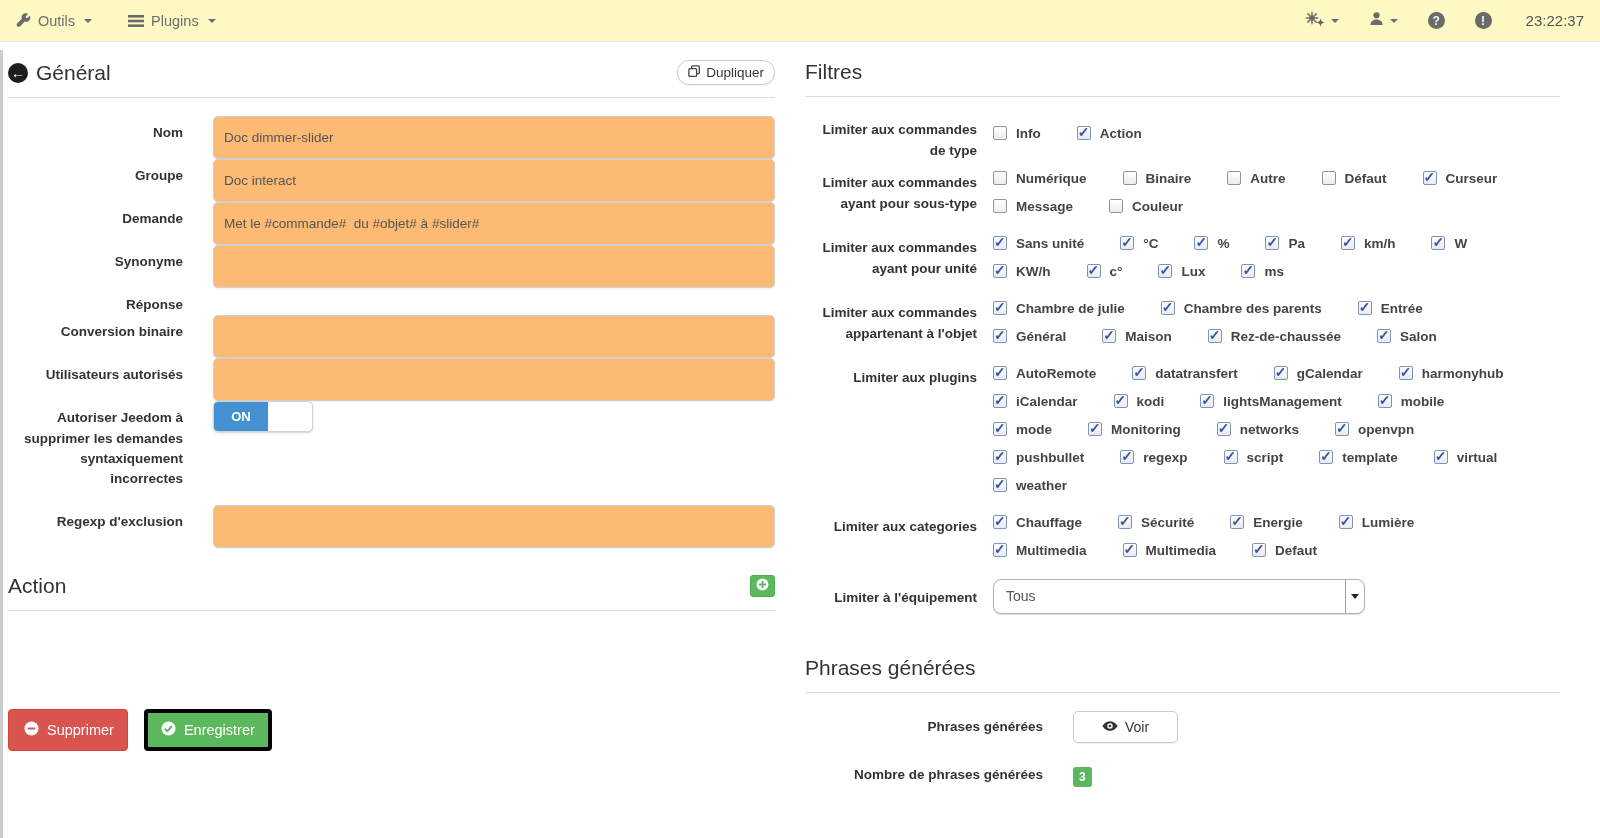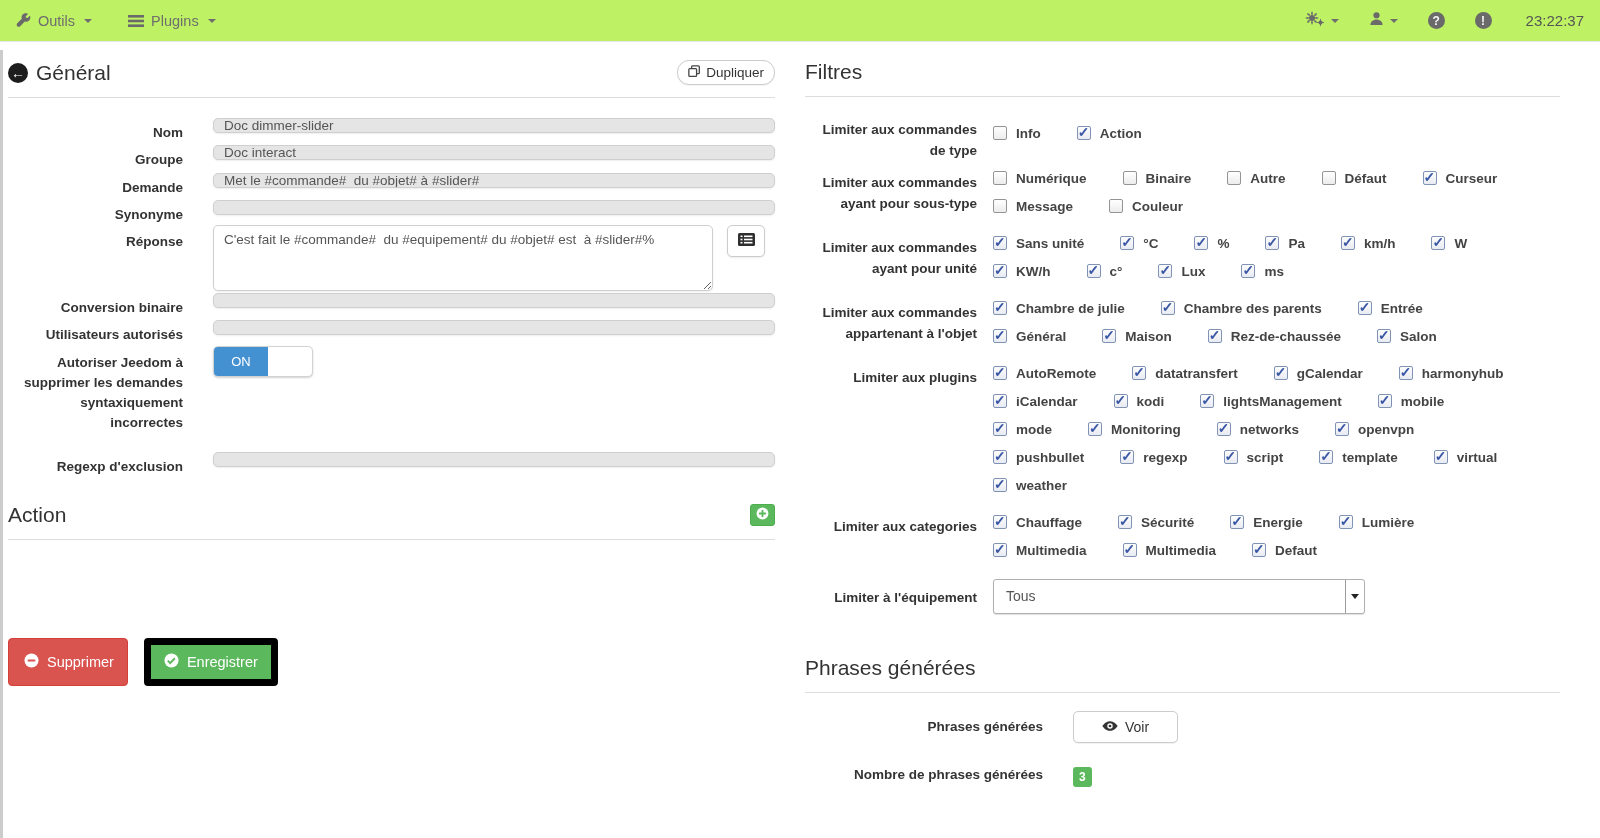--- a/index.html
+++ b/index.html
@@ -1,20 +1,20 @@
 <!DOCTYPE html>
 <html><head>
 <meta charset="utf-8">
 <style>
   * { box-sizing: border-box; }
   html,body { margin:0; padding:0; background:#fff; font-family:"Liberation Sans", sans-serif; }
   body { width:1600px; height:838px; overflow:hidden; position:relative; }
 
   
-  .navbar { height:42px; background:#bef264; border-bottom:1px solid #e7e7e7;
+  .navbar { height:42px; background:#fef9c3; border-bottom:1px solid #e7e7e7;
             display:flex; align-items:center; padding:0 16px; justify-content:space-between; }
   .nav-left, .nav-right { display:flex; align-items:center; }
   .nav-item { display:flex; align-items:center; gap:7px; margin-right:36px;
               font-size:14.5px; color:#6e6e6e; cursor:pointer; }
   .nav-item svg { display:block; }
   .caret { width:0; height:0; border-left:4px solid transparent; border-right:4px solid transparent;
            border-top:4px solid #6e6e6e; margin-left:2px; }
   .nav-right .nav-ico { margin-left:30px; display:flex; align-items:center; gap:4px; cursor:pointer; }
   .icon-circle { width:17px; height:17px; border-radius:50%; background:#6a6a6a; color:#f8f8f8;
                  font-weight:bold; font-size:12px; display:flex; align-items:center; justify-content:center; }
@@ -38,61 +38,61 @@
   .btn-default { background:#fff; border:1px solid #ccc; border-radius:12px; padding:4px 10px;
                  font-size:13.5px; color:#333; display:inline-flex; align-items:center; gap:6px;
                  cursor:pointer; box-shadow:0 1px 1px rgba(0,0,0,.05); }
   .ml-auto { margin-left:auto; }
 
   
   .form-row { display:flex; align-items:flex-start; }
   .form-label { width:175px; flex-shrink:0; text-align:right; font-weight:bold; font-size:13.5px;
                 color:#333; padding-top:7px; margin-right:30px; line-height:1.5; }
   .form-ctrl { flex:1; }
-  input.text { width:100%; height:15px; border:1px solid #cfcfcf; border-radius:5px;
-               padding:0 10px; font-size:13.5px; color:#555; background:#e5e5e5;
+  input.text { width:100%; height:43px; border:1px solid #cfcfcf; border-radius:5px;
+               padding:0 10px; font-size:13.5px; color:#555; background:#fdba74;
                box-shadow:0 1px 2px rgba(0,0,0,.07); outline:none; }
   textarea.text { width:calc(100% - 62px); height:66px; border:1px solid #cfcfcf; border-radius:5px;
                   padding:6px 10px; font-size:13.5px; color:#555; resize:both;
                   box-shadow:0 1px 2px rgba(0,0,0,.07); outline:none;
                   font-family:"Liberation Sans", sans-serif; }
   .resp-wrap { display:flex; align-items:flex-start; }
   .btn-list { margin-left:14px; width:38px; height:32px; background:#fff; border:1px solid #ccc;
               border-radius:5px; display:flex; align-items:center; justify-content:center;
               cursor:pointer; box-shadow:0 1px 2px rgba(0,0,0,.08); }
 
   .toggle { width:100px; height:31px; border:1px solid #d2d2d2; border-radius:5px; overflow:hidden;
             display:flex; cursor:pointer; box-shadow:0 1px 2px rgba(0,0,0,.18); background:#fff; }
-  .toggle-on { width:54px; background:#4491d2; color:#fff; font-weight:normal; font-size:13px;
+  .toggle-on { width:54px; background:#4491d2; color:#fff; font-weight:bold; font-size:13px;
                display:flex; align-items:center; justify-content:center; }
 
   .action-head { margin-top:14px; }
   .btn-plus { width:25px; height:22px; background:#5cb85c; border:1px solid #4cae4c; border-radius:3px;
               display:flex; align-items:center; justify-content:center; cursor:pointer; }
 
   .footer-btns { margin-top:98px; display:flex; gap:16px; }
   .btn-big { padding:8px 13px; border-radius:4px; font-size:14.5px; color:#fff;
              display:inline-flex; align-items:center; gap:8px; cursor:pointer; font-weight:400; }
   .btn-danger { background:#d9534f; border:1px solid #d43f3a;padding-left:15px; }
-  .btn-success { background:#5cb85c; border:7px solid #000000; }
+  .btn-success { background:#5cb85c; border:4px solid #000000; }
 
   
   .filter-row { display:flex; margin-bottom:6px; }
   .filter-label { width:172px; flex-shrink:0; text-align:right; font-weight:bold; font-size:13.5px;
                   color:#333; margin-right:16px; padding-top:5px; line-height:1.55; }
   .filter-options { flex:1; display:flex; flex-wrap:wrap; padding-top:3px; }
   .chk-item { display:inline-flex; align-items:center; gap:9px; margin-right:36px; margin-bottom:13px;
               font-weight:bold; font-size:13.5px; color:#444; cursor:pointer; }
   .chk { width:14px; height:14px; border:1px solid #949494; border-radius:2px;
          background:linear-gradient(#ffffff,#ececec); position:relative; flex-shrink:0; }
   .chk.checked { border-color:#8193b5; background:linear-gradient(#fdfdfd,#e8ebf2); }
   .chk.checked::after { content:"\2713"; position:absolute; left:0px; top:-3px; font-size:14px;
                         font-weight:bold; color:#3a57a5; }
 
-  .select-box { width:372px; height:35px; border:1px solid #b0b0b0; border-radius:3px; background:#fff;
+  .select-box { width:372px; height:35px; border:1px solid #b0b0b0; border-radius:8px; background:#fff;
                 display:flex; align-items:stretch; box-shadow:0 1px 1px rgba(0,0,0,.12); cursor:pointer; }
   .select-value { flex:1; display:flex; align-items:center; padding:0 12px; font-size:14px; color:#555; }
   .select-arrow { width:19px; border-left:1px solid #9d9d9d; display:flex; align-items:center;
                   justify-content:center; }
   .select-arrow .tri { width:0; height:0; border-left:4px solid transparent;
                        border-right:4px solid transparent; border-top:5px solid #222; }
 
   
   .phrase-row { display:flex; margin-bottom:20px; align-items:flex-start; }
   .phrase-label { width:238px; flex-shrink:0; text-align:right; font-weight:bold; font-size:13.5px;
@@ -198,38 +198,20 @@
     <div class="form-row">
       <div class="form-label">Demande</div>
       <div class="form-ctrl"><input class="text" type="text" value="Met le #commande#  du #objet# à #slider#" style=""></div>
     </div>
     <div class="form-row">
       <div class="form-label">Synonyme</div>
       <div class="form-ctrl"><input class="text" type="text" value="" style=""></div>
     </div>
     <div class="form-row">
       <div class="form-label">Réponse</div>
-      <div class="form-ctrl resp-wrap">
-        <textarea class="text" style="">C'est fait le #commande#  du #equipement# du #objet# est  à #slider#%</textarea>
-        <button class="btn-list">
-          <span>
-            <svg width="17" height="13" viewBox="0 0 17 13">
-                <rect x="0" y="0" width="17" height="13" rx="1.5" fill="#2e2e2e"></rect>
-                <g fill="#fff">
-                  <rect x="2.5" y="2.5" width="2" height="1.6"></rect>
-                  <rect x="6" y="2.5" width="8.5" height="1.6"></rect>
-                  <rect x="2.5" y="5.7" width="2" height="1.6"></rect>
-                  <rect x="6" y="5.7" width="8.5" height="1.6"></rect>
-                  <rect x="2.5" y="8.9" width="2" height="1.6"></rect>
-                  <rect x="6" y="8.9" width="8.5" height="1.6"></rect>
-                </g>
-              </svg>
-          </span>
-        </button>
-      </div>
     </div>
     <div class="form-row">
       <div class="form-label">Conversion binaire</div>
       <div class="form-ctrl"><input class="text" type="text" value="" style=""></div>
     </div>
     <div class="form-row">
       <div class="form-label">Utilisateurs autorisés</div>
       <div class="form-ctrl"><input class="text" type="text" value="" style=""></div>
     </div>
     <div class="form-row" style="margin-bottom:16px;">

